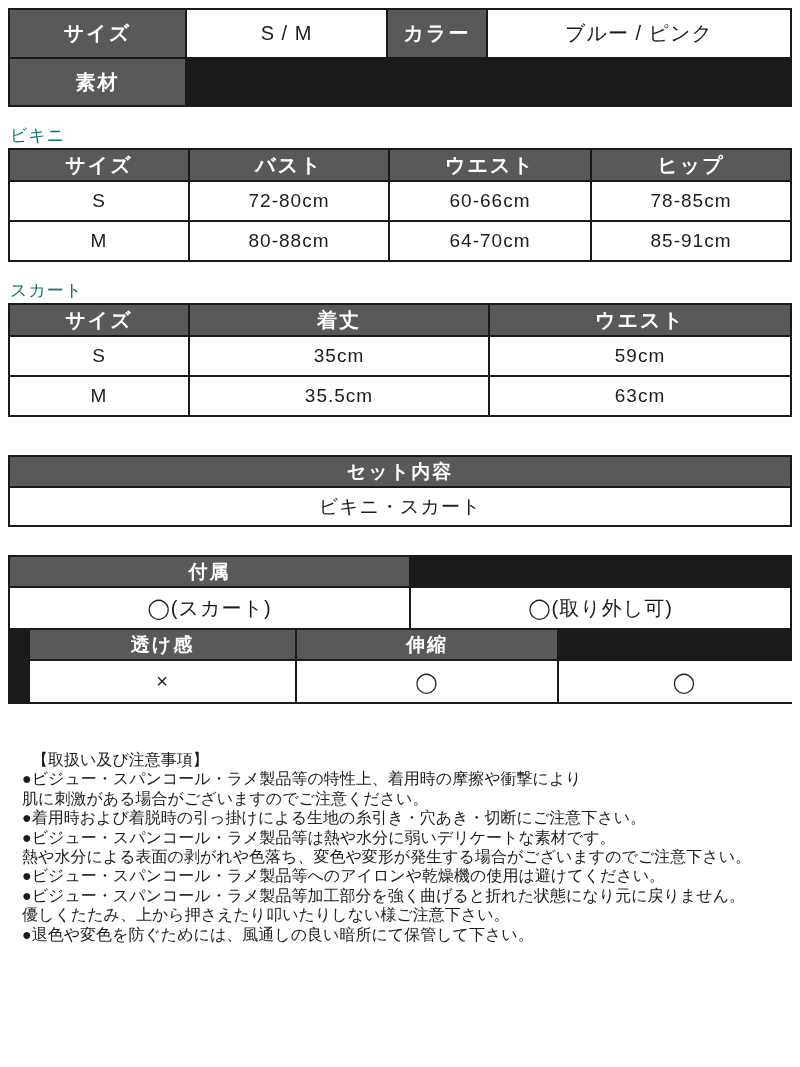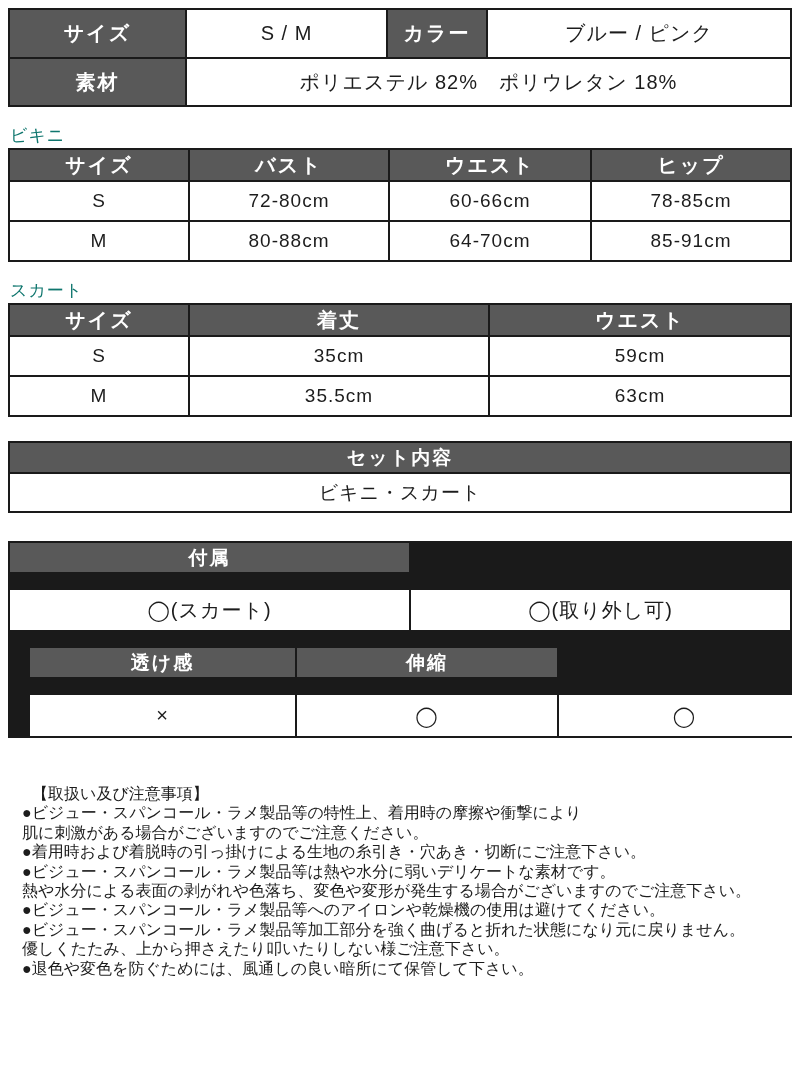--- a/index.html
+++ b/index.html
@@ -18,24 +18,24 @@
   .grid-top { grid-template-columns:175px 199px 98px 302px; grid-template-rows:47px 46px; }
   .grid-top .span3 { grid-column:2 / 5; }
   .grid-top .val { font-size:20px; }
 
   .grid-4 { grid-template-columns:178px 198px 200px 198px; grid-template-rows:30px 38px 38px; }
   .grid-3 { grid-template-columns:178px 298px 300px;        grid-template-rows:30px 38px 38px; }
   .grid-4 .hdr, .grid-3 .hdr { font-size:20px; }
 
   .section-label { font-size:17px; color:#0f766e; margin:19px 0 2px 2px; line-height:20px; letter-spacing:1px; }
 
-  .set-tbl { margin-top:24px; grid-template-columns:1fr; grid-template-rows:29px 37px; }
+  .set-tbl { margin-top:38px; grid-template-columns:1fr; grid-template-rows:29px 37px; }
   .set-tbl .hdr { font-size:19px; }
 
-  .features { margin-top:28px; background:#1a1a1a; padding:2px; display:flex; flex-direction:column; gap:18px; }
+  .features { margin-top:28px; background:#1a1a1a; padding:2px; display:flex; flex-direction:column; gap:2px; }
   .frow { display:grid; gap:2px; }
   .f2 { grid-template-columns:399px 379px; }
   .f3 { grid-template-columns:265px 260px 251px;padding-left:20px; }
   .h29 { grid-template-rows:29px; }
   .h40 { grid-template-rows:40px; }
   .h41 { grid-template-rows:41px; }
   .features .hdr { font-size:19px; }
   .features .val { font-size:20px; }
 
   .notes { margin-top:46px; padding-left:14px; font-size:16px; line-height:19.4px; color:#1c1c1c; }
@@ -46,21 +46,20 @@
 <body>
 
 <div class="page">
 
   <div class="tbl grid-top">
     <div class="cell hdr">サイズ</div>
     <div class="cell val">S / M</div>
     <div class="cell hdr">カラー</div>
     <div class="cell val">ブルー / ピンク</div>
     <div class="cell hdr">素材</div>
-    <div class="cell val span3">ポリエステル 82%　ポリウレタン 18%</div>
   </div>
 
   <div class="section-label">ビキニ</div>
   <div class="tbl grid-4">
     <div class="cell hdr">サイズ</div>
     <div class="cell hdr">バスト</div>
     <div class="cell hdr">ウエスト</div>
     <div class="cell hdr">ヒップ</div>
     <div class="cell val">S</div>
     <div class="cell val">72-80cm</div>

